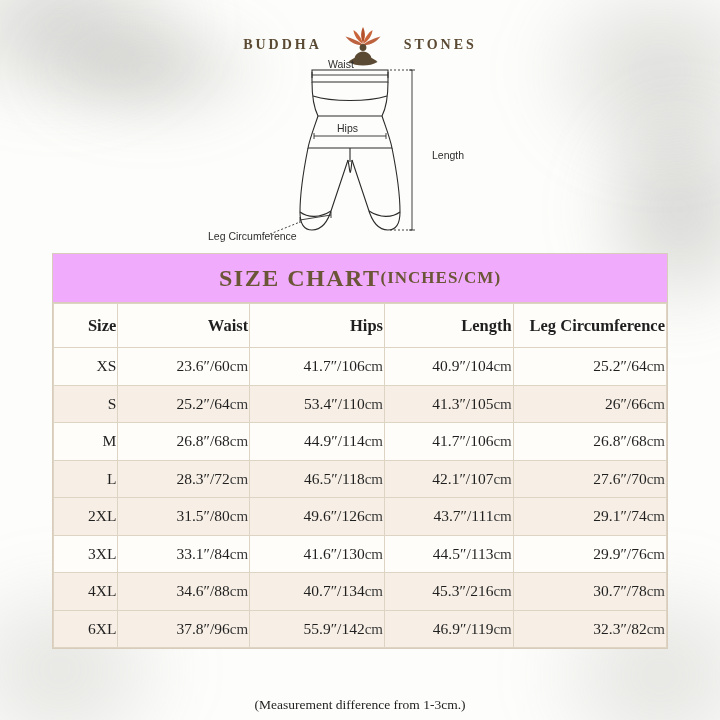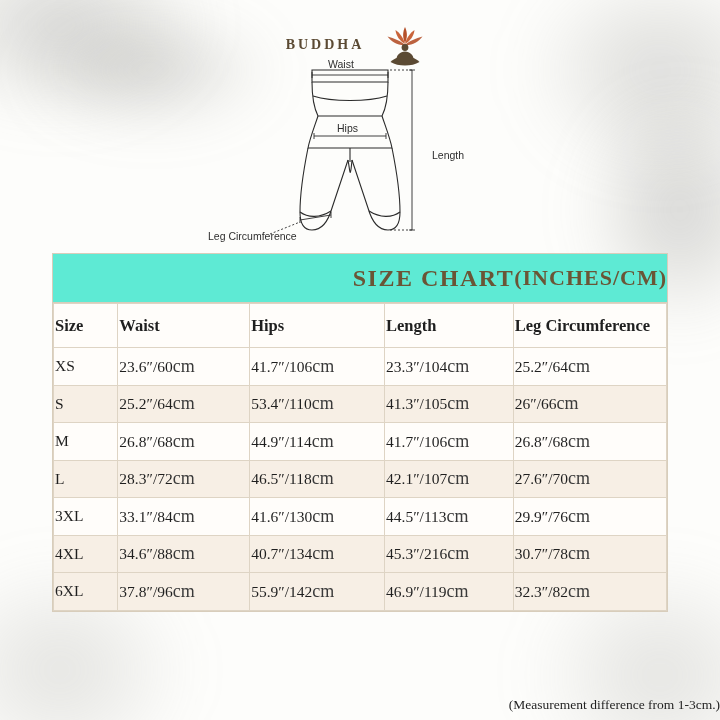--- a/index.html
+++ b/index.html
@@ -105,77 +105,77 @@
   .chart {
     position: absolute;
     left: 52px;
     top: 253px;
     width: 616px;
     border: 1px solid #d8cdbb;
     box-sizing: border-box;
   }
   .chart-title {
     height: 48px;
-    background: #5eead4;
+    background: #f0abfc;
     display: flex;
     align-items: center;
-    justify-content: flex-end;
+    justify-content: center;
     border-bottom: 1px solid #d8cdbb;
   }
   .chart-title .t-main {
     font-family: "Liberation Serif", serif;
     font-size: 24px;
     letter-spacing: 1.5px;
     color: #6a5536;
     font-weight: 700;
   }
   .chart-title .t-sub {
     font-family: "Liberation Serif", serif;
-    font-size: 22px;
+    font-size: 17px;
     letter-spacing: 1px;
     color: #6a5536;
     font-weight: 700;
   }
   table.size-table {
     width: 100%;
     border-collapse: collapse;
     table-layout: fixed;
     background: #fffdfa;
   }
   table.size-table th,
   table.size-table td {
     border: 1px solid #ded4c4;
-    text-align: left;
+    text-align: right;
     font-family: "Liberation Serif", serif;
     color: #1f1f1f;
   }
   table.size-table th {
     height: 41px;
     font-size: 16.5px;
     font-weight: 700;
     background: #fffdfa;
   }
   table.size-table td {
     height: 34.5px;
     font-size: 15.5px;
     margin-left: 36px;
   }
   table.size-table tr.alt td {
     background: #f7efe5;
   }
   td.size-cell { font-size: 15.5px; }
   .unit {
-    font-size: 18px;
+    font-size: 15px;
     color: #3a3a3a;
   }
   .note {
     position: absolute;
     left: 0; right: 0;
     bottom: 7px;
-    text-align: right;
+    text-align: center;
     font-family: "Liberation Serif", serif;
     font-size: 13.5px;
     color: #1f1f1f;
   }
 </style>
 </head>
 <body>
 
 <div class="page">
 
@@ -200,20 +200,21 @@
           <path d="M29 23 C22 23.5, 15.5 20, 11.5 14.5 C18 16.5, 25 19, 29 23 Z" opacity="0.9"></path>
           <path d="M29 23 C36 23.5, 42.5 20, 46.5 14.5 C40 16.5, 33 19, 29 23 Z" opacity="0.9"></path>
         </g>
         <g fill="#5b4a33">
           <circle cx="29" cy="25.5" r="3.4"></circle>
           <path d="M29 29.5 c-5 0 -8.5 4 -8.5 7.5 h17 c0 -3.5 -3.5 -7.5 -8.5 -7.5 z"></path>
           <path d="M14.5 40 c4 -4 9 -5.5 14.5 -5.5 s10.5 1.5 14.5 5.5 c-4 2.5 -9 3.5 -14.5 3.5 s-10.5 -1 -14.5 -3.5 z"></path>
         </g>
       </svg>
     </div>
+    <div class="brand-word">STONES</div>
   </div>
 
   <div class="illus">
     <svg width="320" height="200" viewBox="0 0 320 200" xmlns="http://www.w3.org/2000/svg">
       <g stroke="#2b2b2b" stroke-width="1.1" fill="none">
 
         <path d="M112 18 L188 18 L188 30 L112 30 Z"></path>
 
         <path d="M112 30 C112 45, 114 56, 118 64 L182 64 C186 56, 188 45, 188 30"></path>
         <path d="M113 44 C132 50, 168 50, 187 44"></path>
@@ -279,21 +280,21 @@
           <th>Hips</th>
           <th>Length</th>
           <th>Leg Circumference</th>
         </tr>
       </thead>
       <tbody>
         <tr>
           <td class="size-cell">XS</td>
           <td><span>23.6″/60</span><span class="unit">cm</span></td>
           <td><span>41.7″/106</span><span class="unit">cm</span></td>
-          <td><span>23.3″/104</span><span class="unit">cm</span></td>
+          <td><span>40.9″/104</span><span class="unit">cm</span></td>
           <td><span>25.2″/64</span><span class="unit">cm</span></td>
         </tr>
         <tr class="alt">
           <td class="size-cell">S</td>
           <td><span>25.2″/64</span><span class="unit">cm</span></td>
           <td><span>53.4″/110</span><span class="unit">cm</span></td>
           <td><span>41.3″/105</span><span class="unit">cm</span></td>
           <td><span>26″/66</span><span class="unit">cm</span></td>
         </tr>
         <tr>
@@ -303,20 +304,27 @@
           <td><span>41.7″/106</span><span class="unit">cm</span></td>
           <td><span>26.8″/68</span><span class="unit">cm</span></td>
         </tr>
         <tr class="alt">
           <td class="size-cell">L</td>
           <td><span>28.3″/72</span><span class="unit">cm</span></td>
           <td><span>46.5″/118</span><span class="unit">cm</span></td>
           <td><span>42.1″/107</span><span class="unit">cm</span></td>
           <td><span>27.6″/70</span><span class="unit">cm</span></td>
         </tr>
+        <tr class="alt">
+          <td class="size-cell">2XL</td>
+          <td><span>31.5″/80</span><span class="unit">cm</span></td>
+          <td><span>49.6″/126</span><span class="unit">cm</span></td>
+          <td><span>43.7″/111</span><span class="unit">cm</span></td>
+          <td><span>29.1″/74</span><span class="unit">cm</span></td>
+        </tr>
         <tr>
           <td class="size-cell">3XL</td>
           <td><span>33.1″/84</span><span class="unit">cm</span></td>
           <td><span>41.6″/130</span><span class="unit">cm</span></td>
           <td><span>44.5″/113</span><span class="unit">cm</span></td>
           <td><span>29.9″/76</span><span class="unit">cm</span></td>
         </tr>
         <tr class="alt">
           <td class="size-cell">4XL</td>
           <td><span>34.6″/88</span><span class="unit">cm</span></td>

